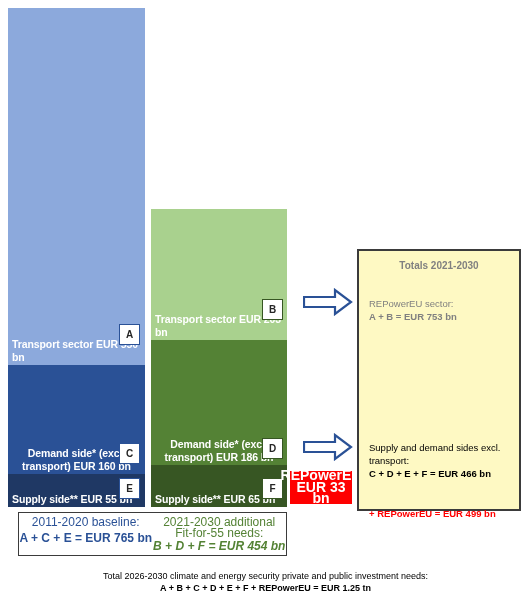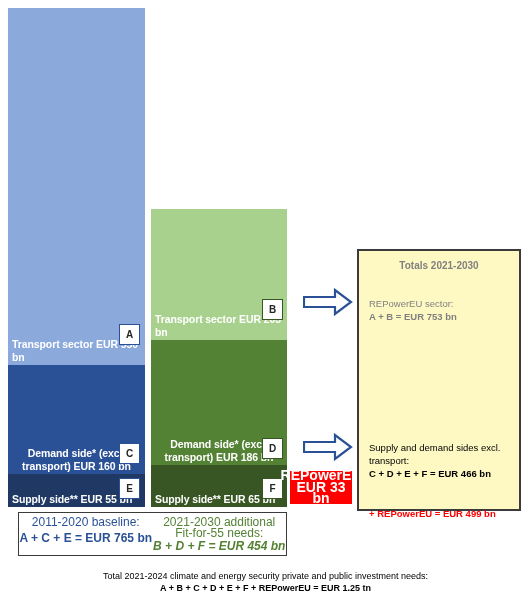--- a/index.html
+++ b/index.html
@@ -248,15 +248,15 @@
     <div class="legend-value">A + C + E = EUR 765 bn</div>
   </div>
   <div class="legend-cell" id="legend-fitfor55">
     <div>2021-2030 additional</div>
     <div>Fit-for-55 needs:</div>
     <div class="legend-value">B + D + F = EUR 454 bn</div>
   </div>
 </div>
 
 <div id="footer">
-  <div id="footer-line1">Total 2021-2024 climate and energy security private and public investment needs:</div>
+  <div id="footer-line1">Total 2026-2030 climate and energy security private and public investment needs:</div>
   <div id="footer-line2">A + B + C + D + E + F + REPowerEU = EUR 1.25 tn</div>
 </div>
 
 </body></html>

